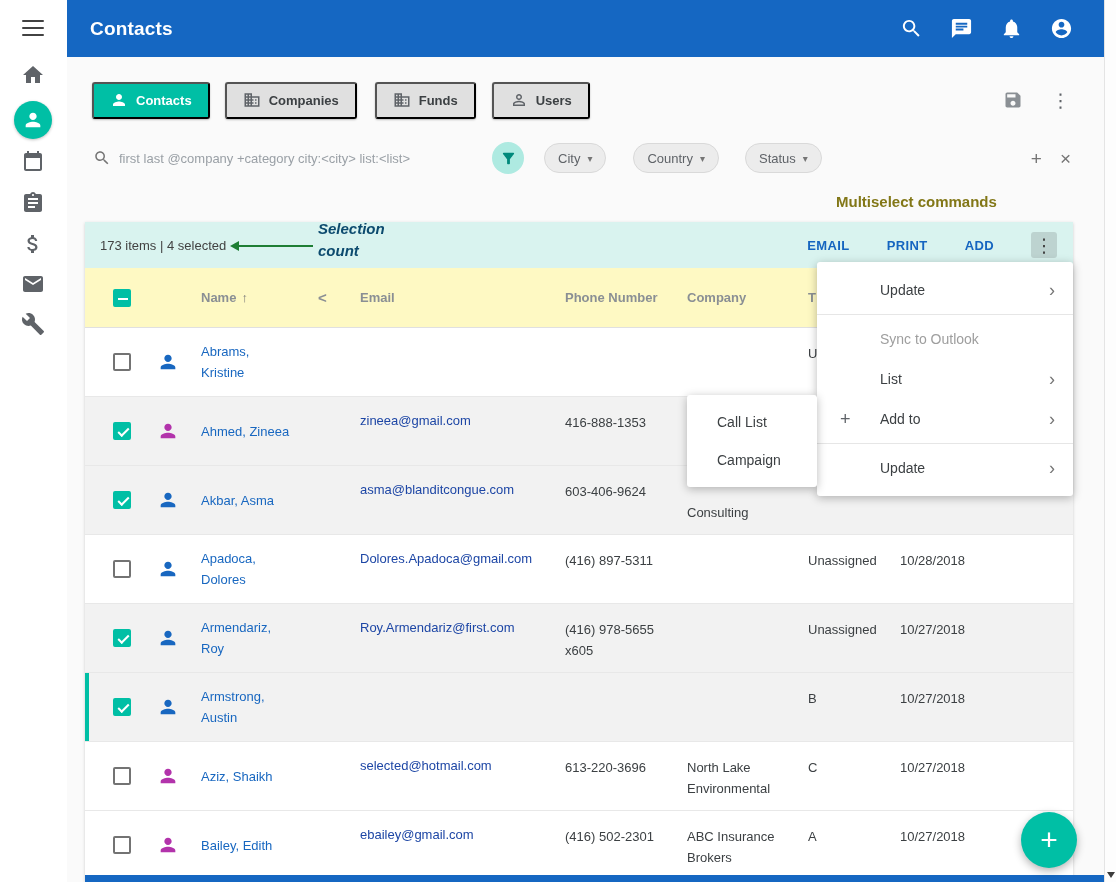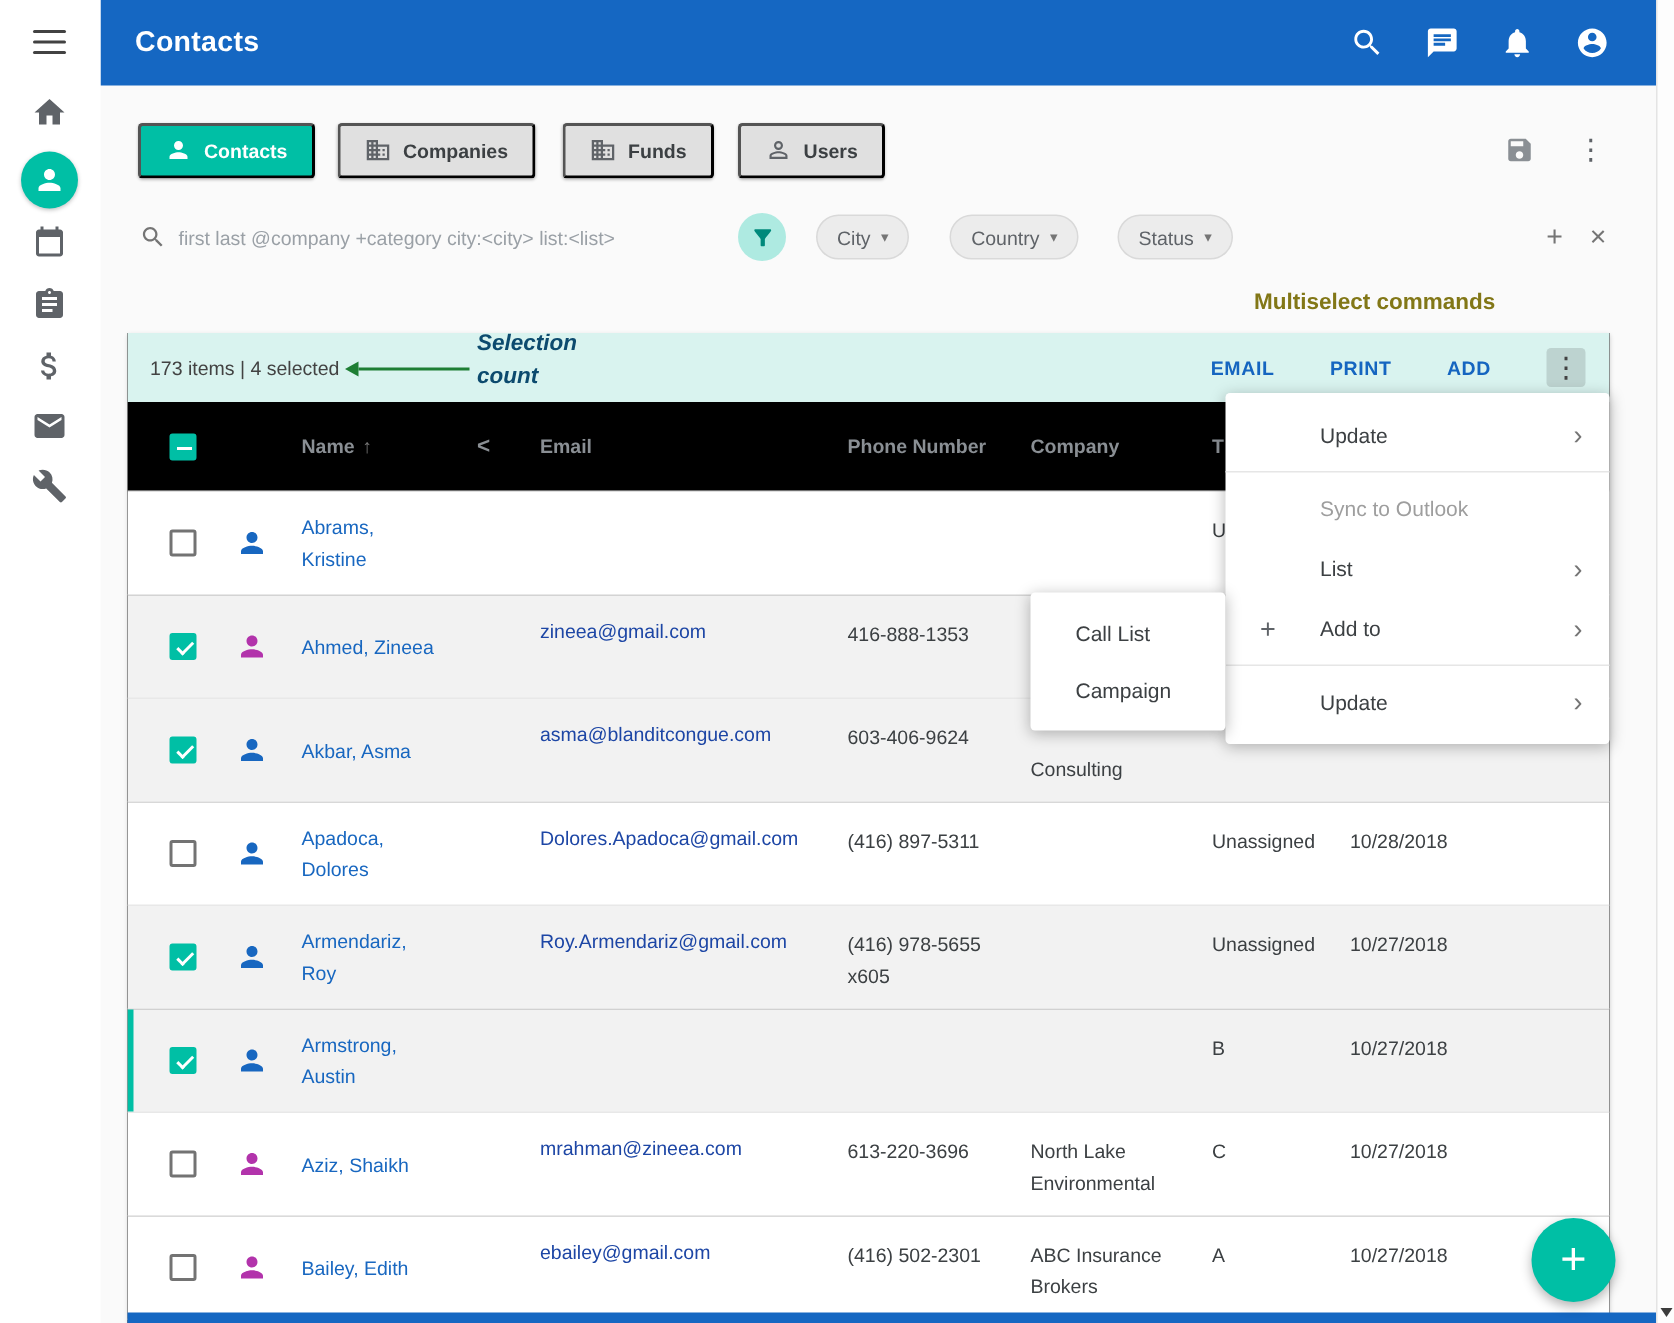--- a/index.html
+++ b/index.html
@@ -46,21 +46,21 @@
   .filter-circle svg { width:17px; height:17px; fill:#00897b; }
   .chip { height:30px; border-radius:16px; background:#ececec; border:1px solid #d9d9d9; display:flex; align-items:center; gap:7px; padding:0 13px; font-size:13px; color:#5f6368; cursor:pointer; }
   .chip .caret { font-size:10px; color:#757575; }
   .chip-city { margin-left:20px; }
   .chip-country { margin-left:27px; }
   .chip-status { margin-left:26px; }
   .filter-right { margin-left:auto; display:flex; align-items:center; gap:18px; padding-right:33px; }
   .plus-glyph, .close-glyph { font-size:19px; color:#757575; cursor:pointer; line-height:1; }
 
   
-  .card { position:absolute; left:18px; top:165px; width:988px; height:660px; background:#000000; box-shadow:0 1px 3px rgba(0,0,0,.18); overflow:hidden; }
+  .card { position:absolute; left:18px; top:165px; width:988px; height:660px; background:#fef9c3; box-shadow:0 1px 3px rgba(0,0,0,.18); overflow:hidden; }
 
   .list-toolbar { height:46px; background:#d9f3ef; display:flex; align-items:center; }
   .count-text { font-size:13px; color:#424242; margin-left:15px; }
   .toolbar-actions { margin-left:auto; display:flex; align-items:center; gap:37px; padding-right:16px; }
   .action-btn { font-size:13px; font-weight:bold; color:#1565c0; letter-spacing:.4px; cursor:pointer; background:none; border:none; font-family:inherit; }
   .toolbar-kebab { width:26px; height:26px; border-radius:3px; background:rgba(0,0,0,.13); display:flex; align-items:center; justify-content:center; color:#424242; }
 
   .grid-row { display:grid; grid-template-columns:56px 54px 123px 42px 205px 122px 121px 92px 120px 1fr; }
   .thead { height:60px; border-bottom:1px solid #e0e0e0; color:#8a8f94; font-size:13px; font-weight:bold; }
   .thead .cell { display:flex; align-items:center; }
@@ -340,21 +340,21 @@
       <div class="cell cell-check">
           <span class="checkbox checked"></span>
         </div>
       <div class="cell cell-icon">
           <svg class="person-icon icon-blue" viewBox="0 0 24 24">
             <path d="M12 12c2.21 0 4-1.79 4-4s-1.79-4-4-4-4 1.79-4 4 1.79 4 4 4zm0 2c-2.67 0-8 1.34-8 4v2h16v-2c0-2.66-5.33-4-8-4z"></path>
           </svg>
         </div>
       <div class="cell cell-name">Armendariz, Roy</div>
       <div class="cell"></div>
-      <div class="cell cell-email">Roy.Armendariz@gmail.com</div>
+      <div class="cell cell-email">Roy.Armendariz@first.com</div>
       <div class="cell cell-phone">(416) 978-5655 x605</div>
       <div class="cell cell-company"></div>
       <div class="cell cell-tier">Unassigned</div>
       <div class="cell cell-date">10/27/2018</div>
     </div>
 
     <div class="grid-row trow selected focused">
       <div class="cell cell-check">
           <span class="checkbox checked"></span>
         </div>
@@ -376,21 +376,21 @@
       <div class="cell cell-check">
           <span class="checkbox"></span>
         </div>
       <div class="cell cell-icon">
           <svg class="person-icon icon-magenta" viewBox="0 0 24 24">
             <path d="M12 12c2.21 0 4-1.79 4-4s-1.79-4-4-4-4 1.79-4 4 1.79 4 4 4zm0 2c-2.67 0-8 1.34-8 4v2h16v-2c0-2.66-5.33-4-8-4z"></path>
           </svg>
         </div>
       <div class="cell cell-name">Aziz, Shaikh</div>
       <div class="cell"></div>
-      <div class="cell cell-email">mrahman@zineea.com</div>
+      <div class="cell cell-email">selected@hotmail.com</div>
       <div class="cell cell-phone">613-220-3696</div>
       <div class="cell cell-company">North Lake Environmental</div>
       <div class="cell cell-tier">C</div>
       <div class="cell cell-date">10/27/2018</div>
     </div>
 
     <div class="grid-row trow">
       <div class="cell cell-check">
           <span class="checkbox"></span>
         </div>

